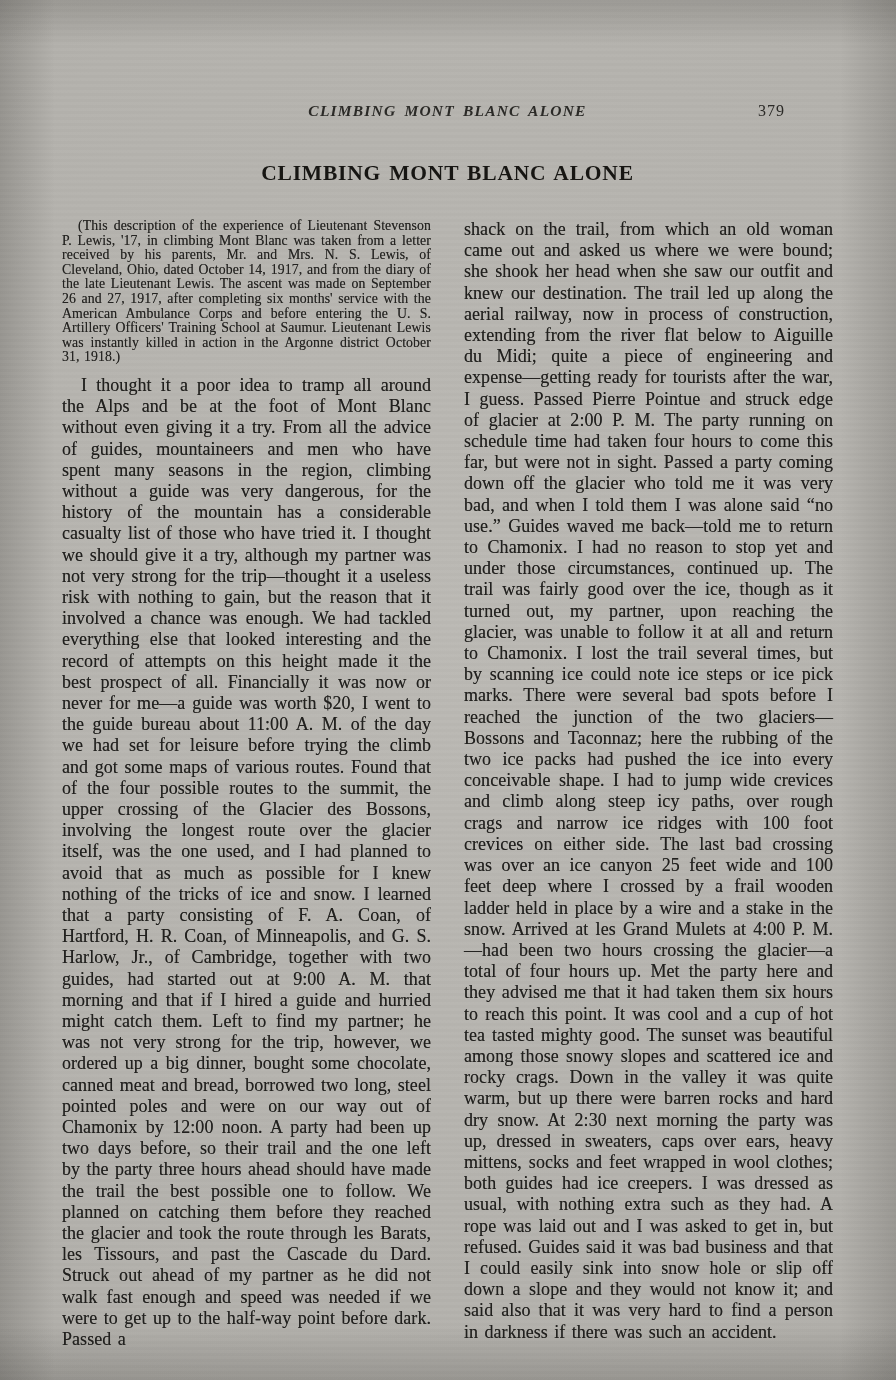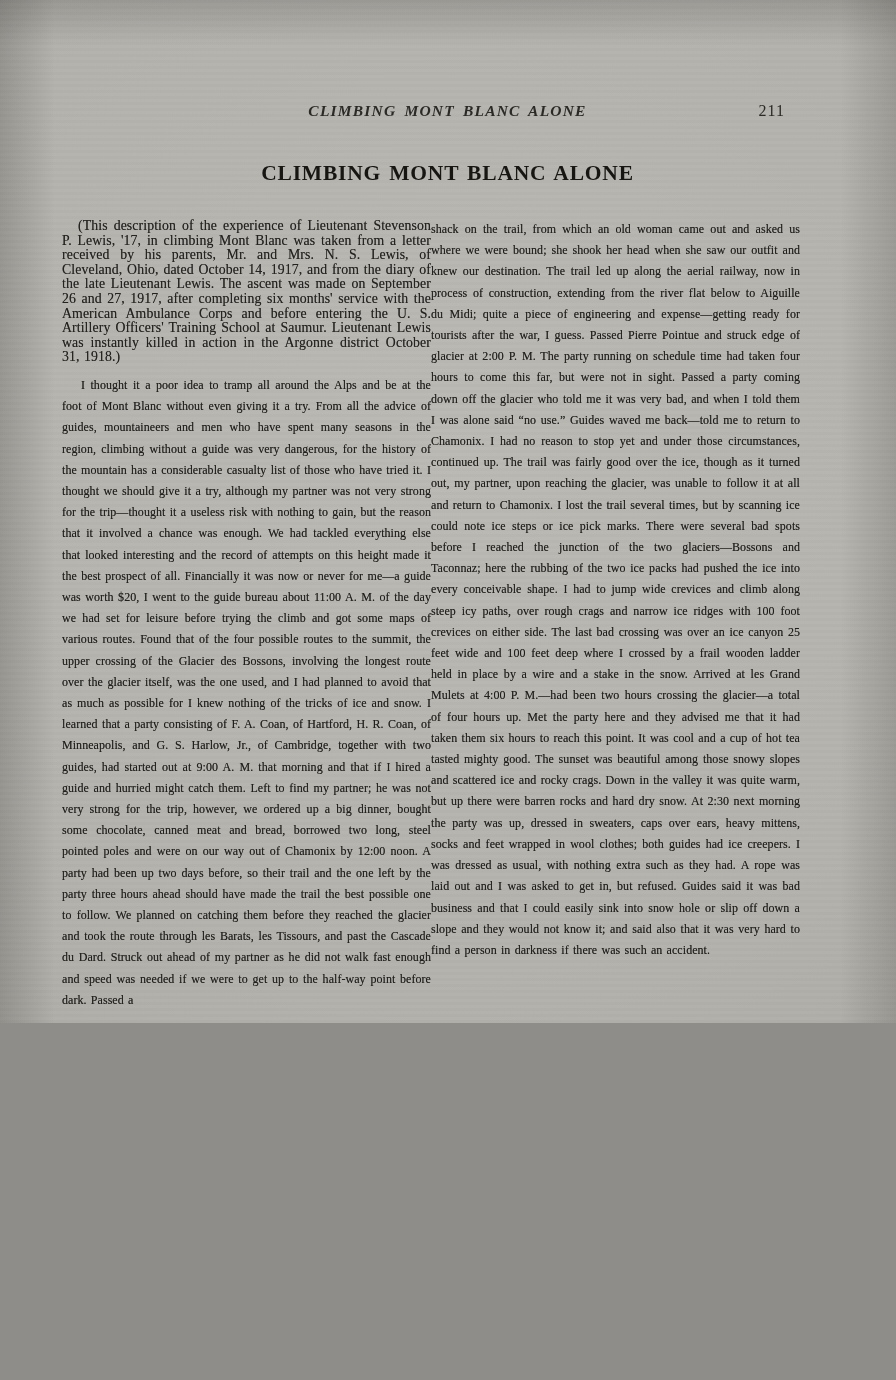--- a/index.html
+++ b/index.html
@@ -5,21 +5,21 @@
   * { margin: 0; padding: 0; box-sizing: border-box; }
   html, body { width: 896px; height: 1380px; }
   body {
     font-family: "Liberation Serif", "DejaVu Serif", serif;
     background: #8f8d89;
     overflow: hidden;
   }
   .page {
     position: relative;
     width: 896px;
-    height: 1023px;
+    height: 1380px;
     color: #21201e;
     background:
       repeating-linear-gradient(0deg, rgba(0,0,0,0.010) 0 3px, rgba(255,255,255,0.012) 3px 6px),
       linear-gradient(180deg, rgba(58,56,52,0.20) 0, rgba(58,56,52,0) 45px, rgba(58,56,52,0) 1325px, rgba(58,56,52,0.22) 1380px),
       linear-gradient(90deg, rgba(58,56,52,0.24) 0, rgba(58,56,52,0) 55px, rgba(58,56,52,0) 840px, rgba(58,56,52,0.20) 896px),
       radial-gradient(120% 90% at 50% 45%, #bbb9b4 0%, #b4b2ad 55%, #a9a7a2 100%);
   }
   .running-head {
     position: absolute;
     top: 102px;
@@ -56,53 +56,54 @@
     letter-spacing: 0.8px;
     word-spacing: 2px;
     color: #171613;
   }
   .columns {
     position: absolute;
     top: 219px;
     left: 62px;
     width: 771px;
     display: flex;
+    justify-content: space-between;
   }
   .col { width: 369px; }
   p {
     text-align: justify;
     text-shadow: 0 0 0.5px rgba(33,32,30,0.55);
   }
   .note {
     font-size: 13.8px;
     line-height: 14.6px;
     text-indent: 16px;
     letter-spacing: 0.1px;
     word-spacing: 0.06em;
     color: #242321;
   }
   .body {
-    font-size: 12px;
+    font-size: 18px;
     line-height: 21.2px;
     text-indent: 19px;
     word-spacing: 0.10em;
     letter-spacing: 0.05px;
   }
   .note + .body { margin-top: 10px; }
   .body.cont { text-indent: 0; }
   .body + .body { margin-top: 0; }
 </style>
 </head>
 <body>
 
 <div class="page">
 
   <div class="running-head">
     <span class="rh-title">CLIMBING MONT BLANC ALONE</span>
-    <span class="rh-page">211</span>
+    <span class="rh-page">379</span>
   </div>
 
   <h1 class="title">CLIMBING MONT BLANC ALONE</h1>
 
   <div class="columns">
 
     <div class="col">
       <p class="note">(This description of the experience of Lieutenant Stevenson P. Lewis, '17, in climbing Mont Blanc was taken from a letter received by his parents, Mr. and Mrs. N. S. Lewis, of Cleveland, Ohio, dated October 14, 1917, and from the diary of the late Lieutenant Lewis. The ascent was made on September 26 and 27, 1917, after completing six months' service with the American Ambulance Corps and before entering the U. S. Artillery Officers' Training School at Saumur. Lieutenant Lewis was instantly killed in action in the Argonne district October 31, 1918.)</p>
       <p class="body">I thought it a poor idea to tramp all around the Alps and be at the foot of Mont Blanc without even giving it a try. From all the advice of guides, mountaineers and men who have spent many seasons in the region, climbing without a guide was very dangerous, for the history of the mountain has a considerable casualty list of those who have tried it. I thought we should give it a try, although my partner was not very strong for the trip—thought it a useless risk with nothing to gain, but the reason that it involved a chance was enough. We had tackled everything else that looked interesting and the record of attempts on this height made it the best prospect of all. Financially it was now or never for me—a guide was worth $20, I went to the guide bureau about 11:00 A. M. of the day we had set for leisure before trying the climb and got some maps of various routes. Found that of the four possible routes to the summit, the upper crossing of the Glacier des Bossons, involving the longest route over the glacier itself, was the one used, and I had planned to avoid that as much as possible for I knew nothing of the tricks of ice and snow. I learned that a party consisting of F. A. Coan, of Hartford, H. R. Coan, of Minneapolis, and G. S. Harlow, Jr., of Cambridge, together with two guides, had started out at 9:00 A. M. that morning and that if I hired a guide and hurried might catch them. Left to find my partner; he was not very strong for the trip, however, we ordered up a big dinner, bought some chocolate, canned meat and bread, borrowed two long, steel pointed poles and were on our way out of Chamonix by 12:00 noon. A party had been up two days before, so their trail and the one left by the party three hours ahead should have made the trail the best possible one to follow. We planned on catching them before they reached the glacier and took the route through les Barats, les Tissours, and past the Cascade du Dard. Struck out ahead of my partner as he did not walk fast enough and speed was needed if we were to get up to the half-way point before dark. Passed a</p>
     </div>

